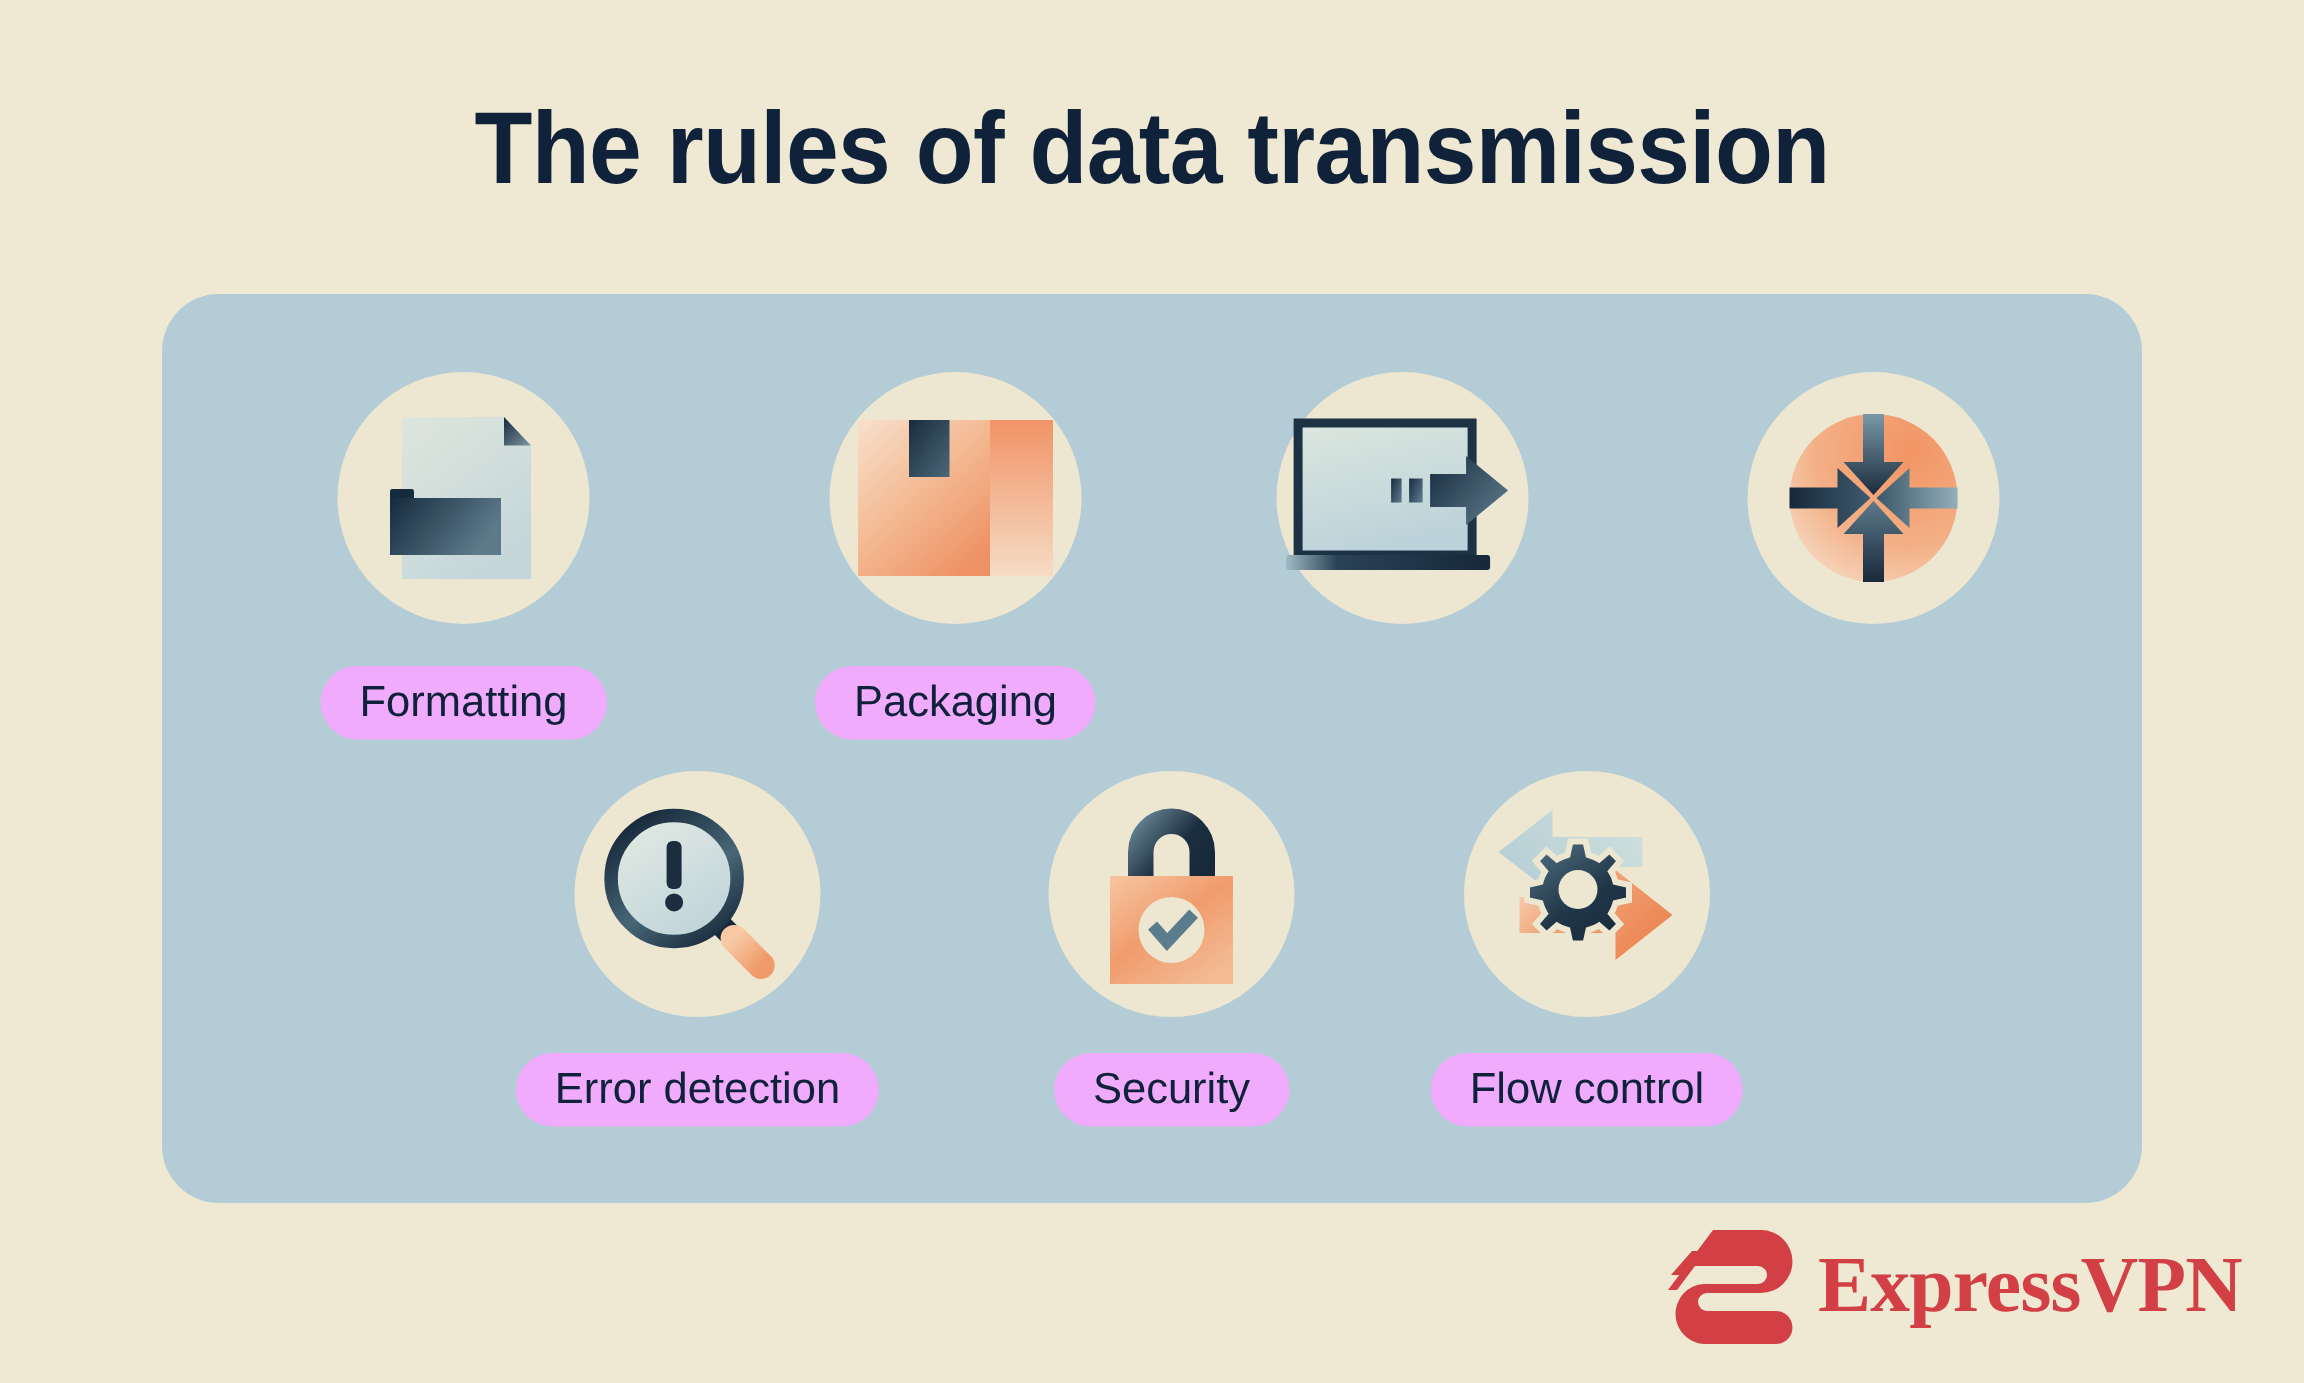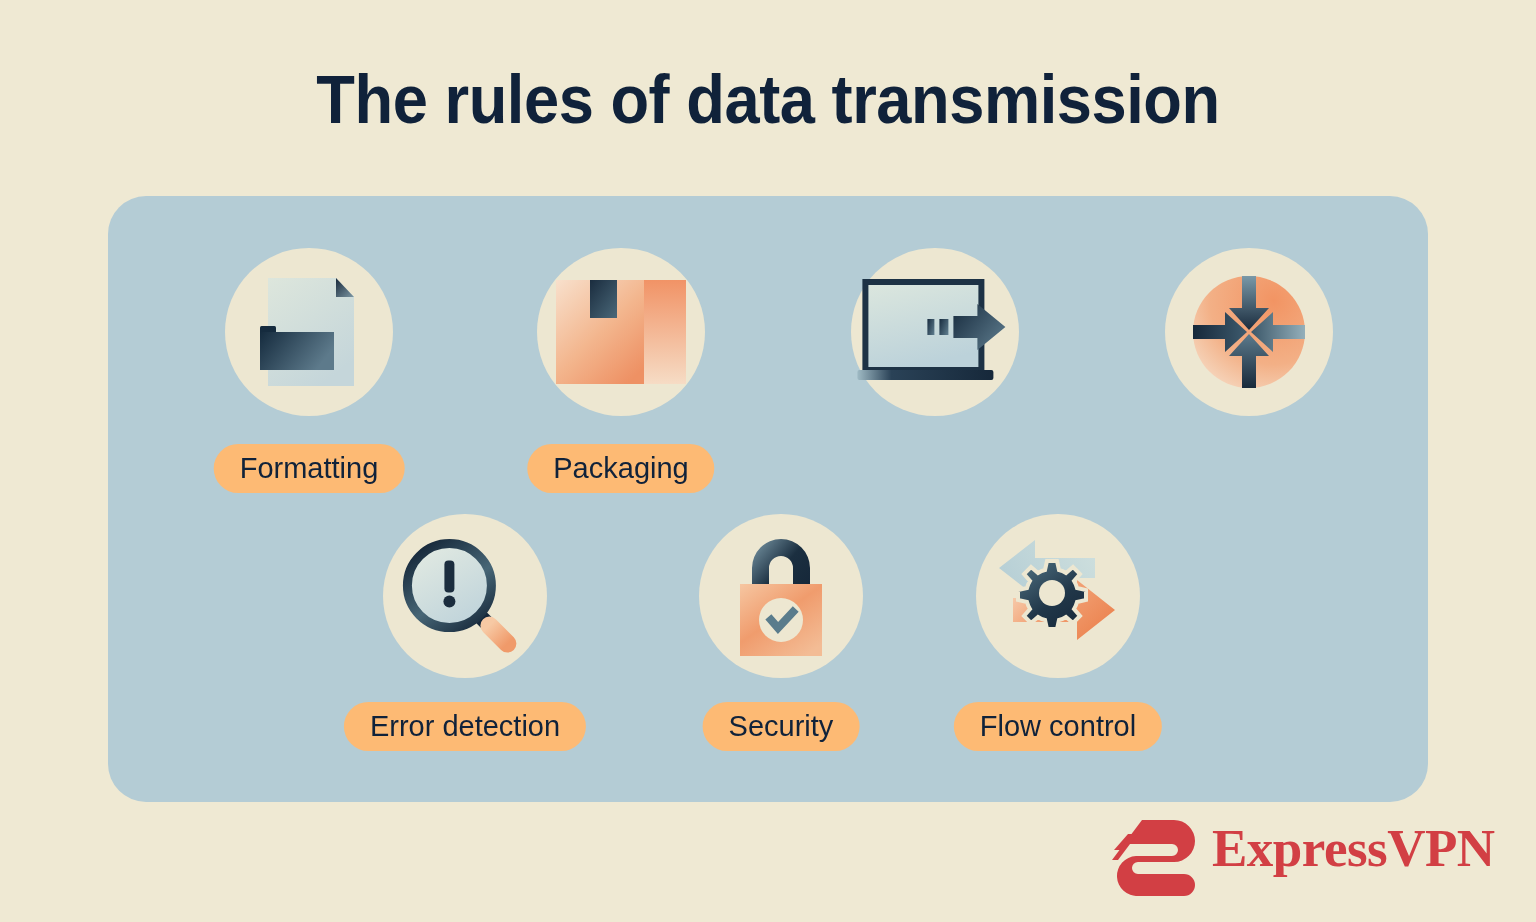--- a/index.html
+++ b/index.html
@@ -44,21 +44,21 @@
     position:absolute;
     border-radius:50%;
     background:#EDE7D1;
     left:50%; top:0;
     transform:translateX(-50%);
   }
   .pill {
     position:absolute;
     left:50%;
     transform:translateX(-50%);
-    background:#fdba74;
+    background:#f0abfc;
     border-radius:999px;
     height:49px;
     line-height:49px;
     padding:0 26px;
     white-space:nowrap;
     color:#10223A;
     font-size:29px;
     font-weight:400;
     text-align:center;
   }
@@ -71,21 +71,21 @@
   
   .r1 .disc { width:168px; height:168px; }
   .r2 .disc { width:164px; height:164px; }
   .r1 .pill { top:196px; }
   .r2 .pill { top:188px; }
 
   
   .logo {
     position:absolute;
     left:1112px; top:818px;
-    display:flex; align-items:flex-start; gap:14px;
+    display:flex; align-items:center; gap:14px;
   }
   .logo-mark { width:86px; height:78px; }
   .logo-word {
     font-family:"Liberation Serif", serif;
     font-size:53px;
     font-weight:700;
     color:#D23F44;
     letter-spacing:-0.5px;
   }
 </style>
@@ -117,21 +117,21 @@
           </defs>
           <path d="M14 6 H82 L100 25 V114 H14 Z" fill="url(#pgGrad)"></path>
           <path d="M82 6 L100 25 H82 Z" fill="url(#foldGrad)"></path>
           <rect x="6" y="54" width="16" height="9" rx="1.5" fill="#152B3E"></rect>
           <rect x="6" y="60" width="74" height="38" fill="url(#barGrad)"></rect>
         </svg>
       </div>
       <div class="pill">Formatting</div>
     </div>
 
-    <div class="cell r1" style="left:418px; top:52px; width:190px; height:250px;">
+    <div class="cell r1" style="left:434px; top:52px; width:190px; height:250px;">
       <div class="disc">
         <svg class="glyph" width="134" height="112" viewBox="0 0 134 112">
           <defs>
             <linearGradient id="boxGrad" x1="0" y1="0" x2="0.8" y2="1">
               <stop offset="0%" stop-color="#F8E0CC"></stop>
               <stop offset="55%" stop-color="#F3B68E"></stop>
               <stop offset="100%" stop-color="#EE9164"></stop>
             </linearGradient>
             <linearGradient id="flapGrad" x1="0" y1="0" x2="0" y2="1">
               <stop offset="0%" stop-color="#F19366"></stop>

